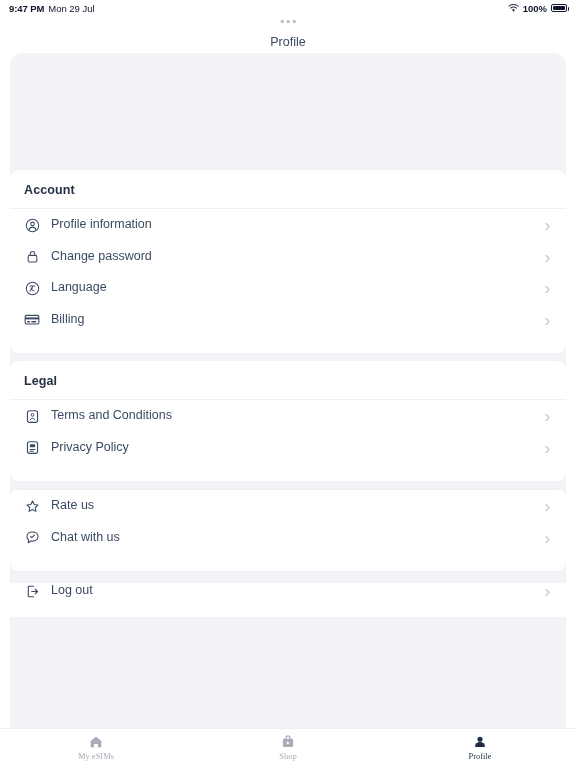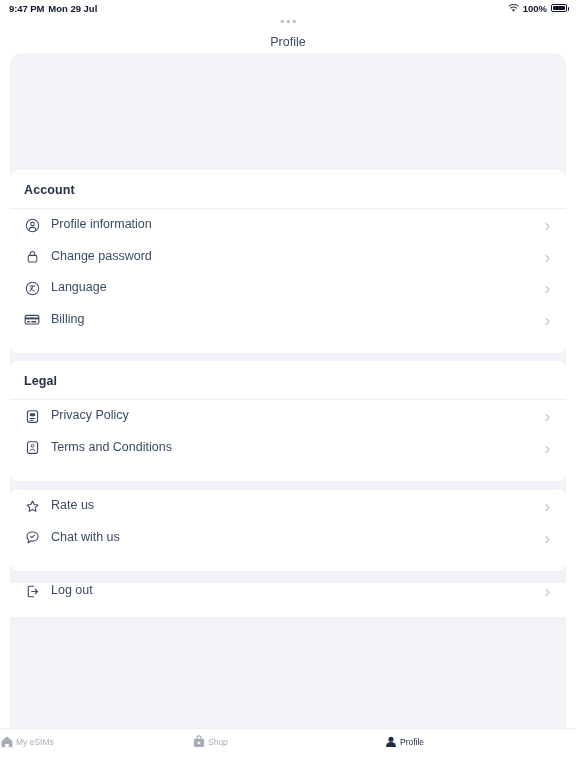--- a/index.html
+++ b/index.html
@@ -12,21 +12,21 @@
   .screen { position:relative; width:576px; height:768px; background:#ffffff; overflow:hidden; }
 
   
   .statusbar {
     height:16px; display:flex; align-items:center;
     padding:0 9px; font-size:9.5px; color:#0f172a; font-weight:600;
   }
   .sb-left { display:flex; align-items:center; gap:4px; }
   .sb-right { margin-left:auto; display:flex; align-items:center; gap:4px; }
   .sb-time { letter-spacing:-0.1px; }
-  .sb-date { font-weight:700; }
+  .sb-date { font-weight:400; }
   .sb-pct { font-size:9.5px; font-weight:600; }
   .wifi-ic { width:11px; height:9px; display:block; }
   .batt {
     width:16px; height:8px; border:1px solid #0f172a; border-radius:2px;
     position:relative; display:flex; align-items:center; padding:1px;
   }
   .batt::after {
     content:""; position:absolute; right:-3px; top:2px;
     width:1.5px; height:4px; background:#0f172a; border-radius:0 1px 1px 0;
   }
@@ -74,22 +74,22 @@
   .card-logout { background:#ffffff; border-radius:9px; margin-top:12px; }
   .logout-row { height:34px; }
 
   
   .tabbar {
     position:absolute; left:0; right:0; bottom:0; height:40px;
     background:#ffffff; border-top:1px solid #eceef1;
     display:flex; align-items:flex-start;
   }
   .tab {
-    flex:1; display:flex; flex-direction:row; align-items:center;
-    gap:2px; padding-top:5px; cursor:pointer;
+    flex:1; display:flex; flex-direction:column; align-items:center;
+    gap:2px; padding-top:5px; cursor:pointer;font-family:Liberation Serif, serif;
   }
   .tab-icon { height:15px; display:flex; align-items:center; justify-content:center; }
   .tab-label { font-size:8.5px; color:#a8aeb8; }
   .tab.active .tab-label { color:#1d2b45; font-weight:500; }
 </style>
 </head>
 <body>
 
 <div class="screen">
 
@@ -198,41 +198,41 @@
 
       <div class="card">
         <div class="sec-title">Legal</div>
         <div class="sec-divider"></div>
         <div class="list-pad-top"></div>
 
         <div class="row">
           <span class="row-icon">
             <svg width="15" height="15" viewBox="0 0 16 16" fill="none">
                 <rect x="2.6" y="1.8" width="10.8" height="12.4" rx="2.2" stroke="#3c4a63" stroke-width="1.2"></rect>
+                <circle cx="8" cy="6.2" r="1.5" stroke="#3c4a63" stroke-width="1"></circle>
+                <path d="M5.6 11.4a2.6 2.6 0 014.8 0" stroke="#3c4a63" stroke-width="1" stroke-linecap="round"></path>
+              </svg>
+          </span>
+          <span class="row-label">Terms and Conditions</span>
+          <span class="chev">
+            <svg width="9" height="9" viewBox="0 0 10 10" fill="none">
+                <path d="M3.4 1.6L6.8 5 3.4 8.4" stroke="#c3c8d1" stroke-width="1.4" stroke-linecap="round" stroke-linejoin="round"></path>
+              </svg>
+          </span>
+        </div>
+
+        <div class="row">
+          <span class="row-icon">
+            <svg width="15" height="15" viewBox="0 0 16 16" fill="none">
+                <rect x="2.6" y="1.8" width="10.8" height="12.4" rx="2.2" stroke="#3c4a63" stroke-width="1.2"></rect>
                 <rect x="5.2" y="4.6" width="5.6" height="3.2" rx="0.8" fill="#3c4a63"></rect>
                 <path d="M5.4 10.2h5.2M5.4 12h3.4" stroke="#3c4a63" stroke-width="1.1" stroke-linecap="round"></path>
               </svg>
           </span>
           <span class="row-label">Privacy Policy</span>
-          <span class="chev">
-            <svg width="9" height="9" viewBox="0 0 10 10" fill="none">
-                <path d="M3.4 1.6L6.8 5 3.4 8.4" stroke="#c3c8d1" stroke-width="1.4" stroke-linecap="round" stroke-linejoin="round"></path>
-              </svg>
-          </span>
-        </div>
-
-        <div class="row">
-          <span class="row-icon">
-            <svg width="15" height="15" viewBox="0 0 16 16" fill="none">
-                <rect x="2.6" y="1.8" width="10.8" height="12.4" rx="2.2" stroke="#3c4a63" stroke-width="1.2"></rect>
-                <circle cx="8" cy="6.2" r="1.5" stroke="#3c4a63" stroke-width="1"></circle>
-                <path d="M5.6 11.4a2.6 2.6 0 014.8 0" stroke="#3c4a63" stroke-width="1" stroke-linecap="round"></path>
-              </svg>
-          </span>
-          <span class="row-label">Terms and Conditions</span>
           <span class="chev">
             <svg width="9" height="9" viewBox="0 0 10 10" fill="none">
                 <path d="M3.4 1.6L6.8 5 3.4 8.4" stroke="#c3c8d1" stroke-width="1.4" stroke-linecap="round" stroke-linejoin="round"></path>
               </svg>
           </span>
         </div>
         <div class="list-pad-bot"></div>
       </div>
 
       <div class="card">

